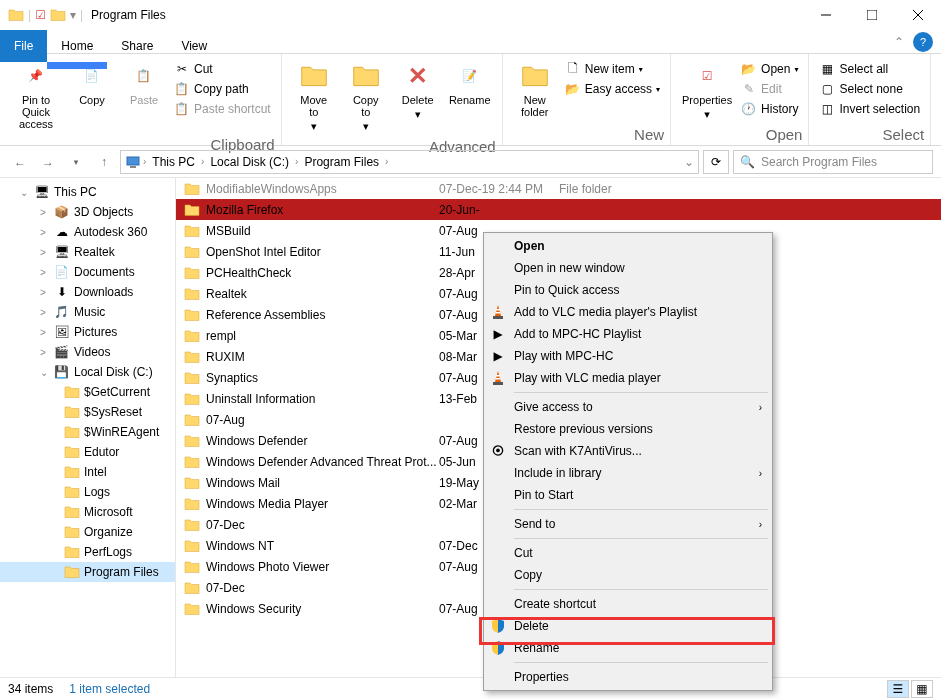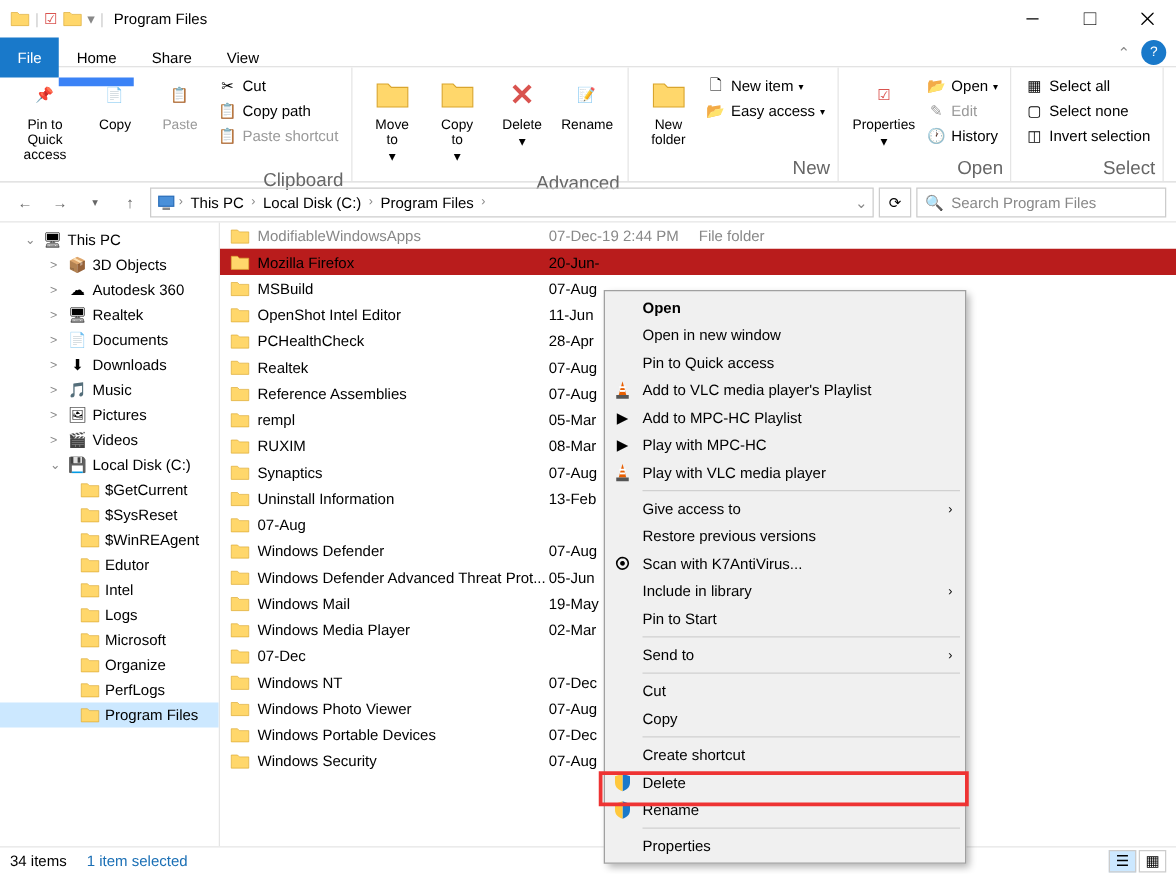--- a/index.html
+++ b/index.html
@@ -622,21 +622,20 @@
               <use href="#folder"></use>
             </svg></span>
           <span class="rn">Windows Photo Viewer</span>
           <span class="rd">07-Aug</span>
           <span class="rt"></span>
         </div>
         <div class="filerow">
           <span class="ic"><svg width="16" height="16">
               <use href="#folder"></use>
             </svg></span>
-          <span class="rn">Windows Portable Devices</span>
           <span class="rd">07-Dec</span>
           <span class="rt"></span>
         </div>
         <div class="filerow">
           <span class="ic"><svg width="16" height="16">
               <use href="#folder"></use>
             </svg></span>
           <span class="rn">Windows Security</span>
           <span class="rd">07-Aug</span>
           <span class="rt"></span>

